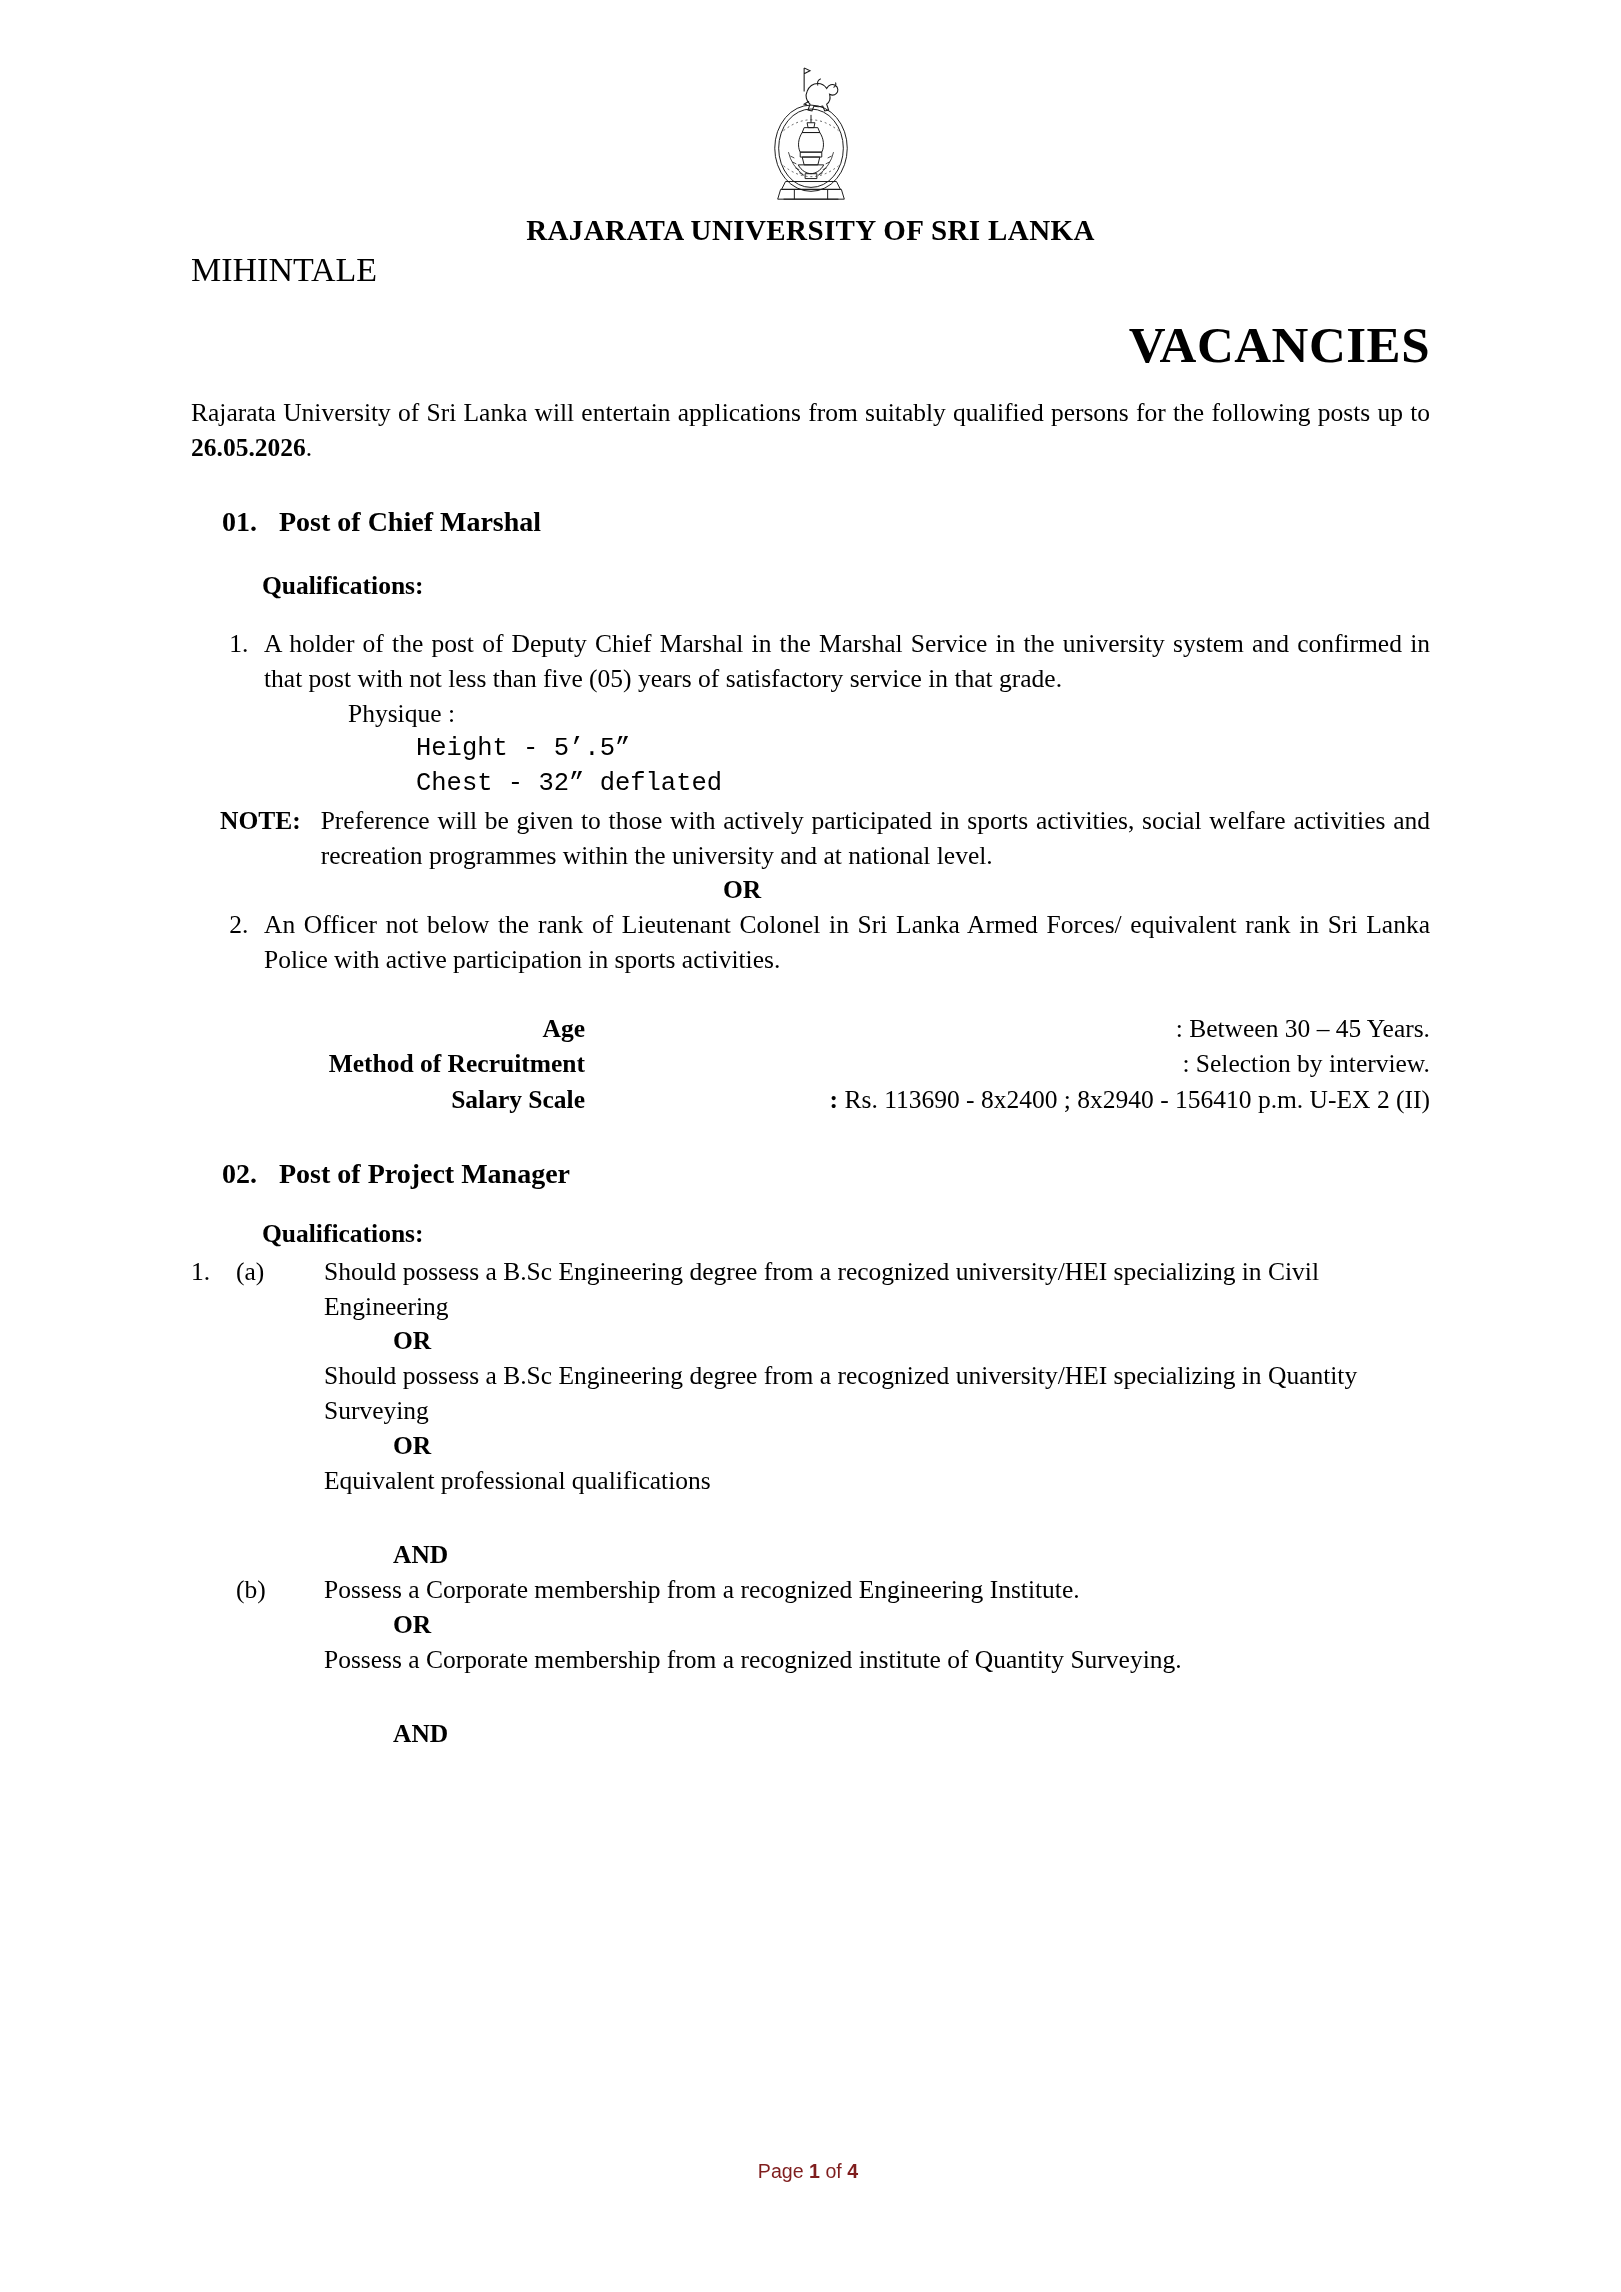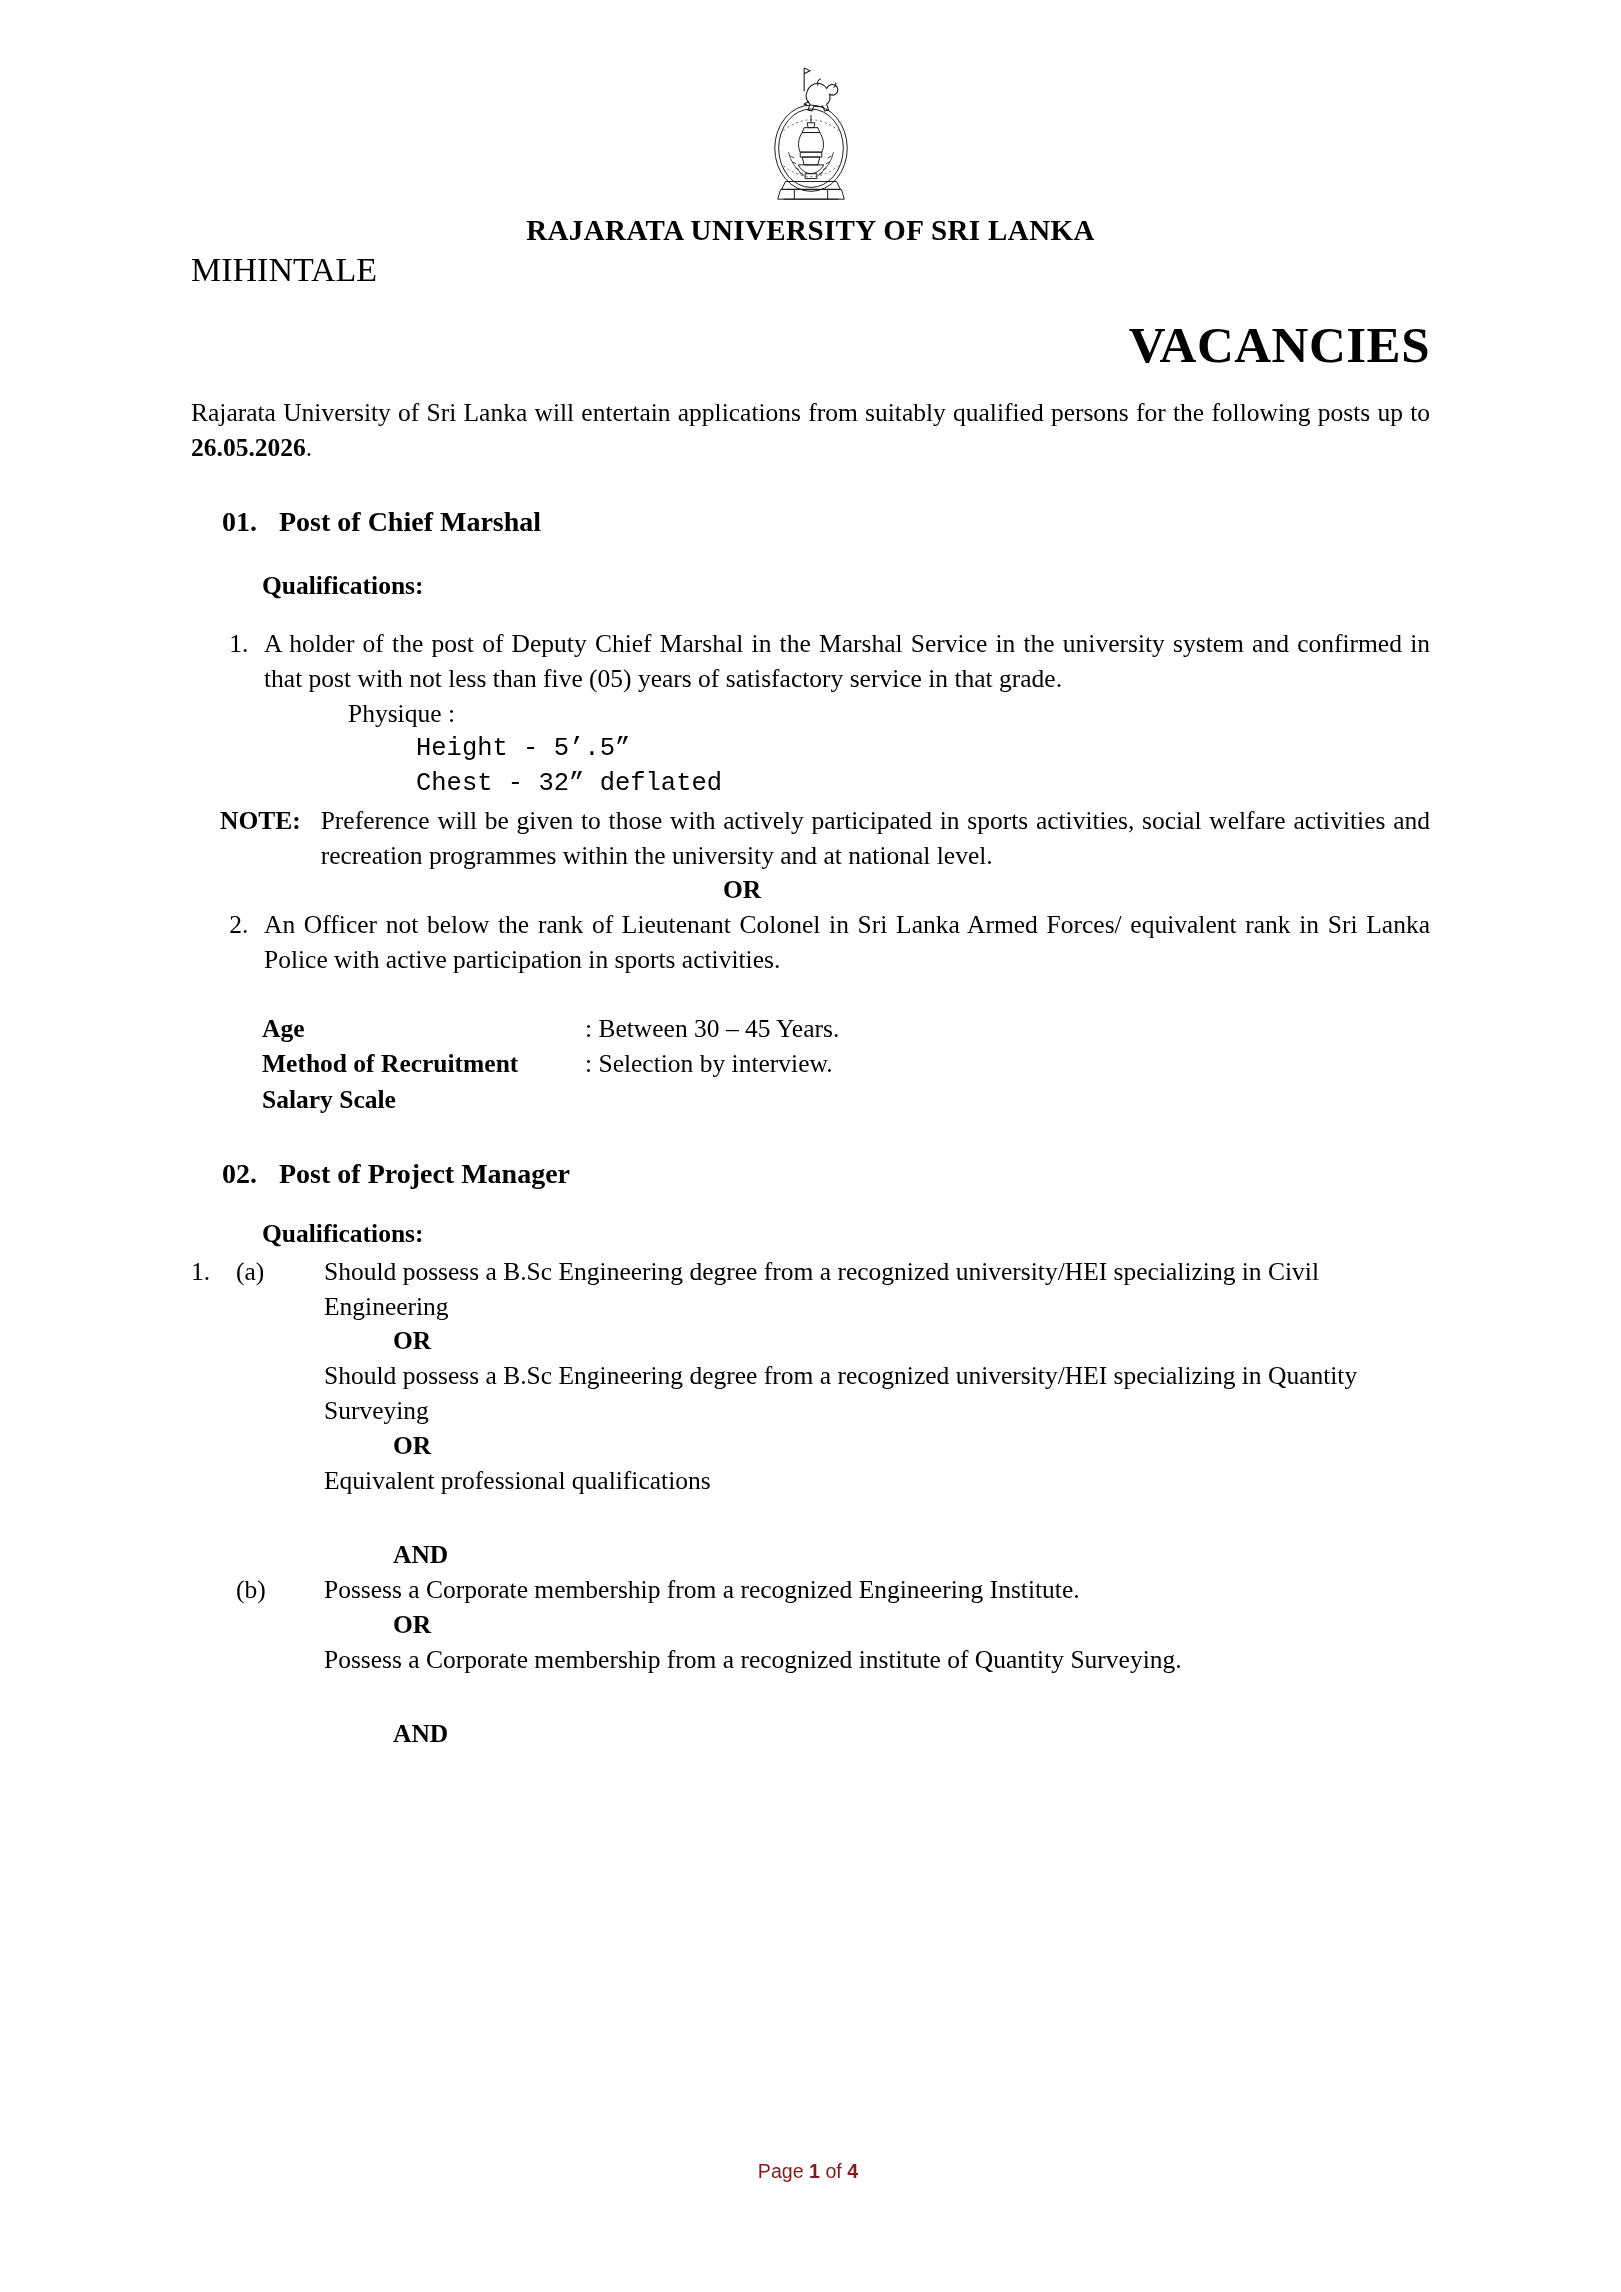--- a/index.html
+++ b/index.html
@@ -142,21 +142,21 @@
     padding-right: 137px;
   }
 
   
   .meta {
     margin-top: 33px;
     padding-left: 71px;
     font-size: 25.5px;
     line-height: 1.38;
   }
-  .meta-row { display: flex; }
+  .meta-row { display: flex; text-align: right; }
   .meta-key {
     flex: 0 0 auto;
     width: 323px;
     font-weight: bold;
   }
   .meta-val { flex: 1 1 auto; }
   .meta-val .colon-b { font-weight: bold; }
 
   
   .sub-row {
@@ -302,20 +302,21 @@
     <div class="meta-row">
       <div class="meta-key">Age</div>
       <div class="meta-val">: Between 30 – 45 Years.</div>
     </div>
     <div class="meta-row">
       <div class="meta-key">Method of Recruitment</div>
       <div class="meta-val">: Selection by interview.</div>
     </div>
     <div class="meta-row">
       <div class="meta-key">Salary Scale</div>
+      <div class="meta-val"><span class="colon-b">:</span><span> Rs. 113690 - 8x2400 ; 8x2940 - 156410 p.m. U-EX 2 (II)</span></div>
     </div>
   </div>
 
   <div class="post-heading">
     <span class="num">02.</span><span>Post of Project Manager</span>
   </div>
 
   <div class="qual-label tight">Qualifications:</div>
 
   <div class="sub-row">

